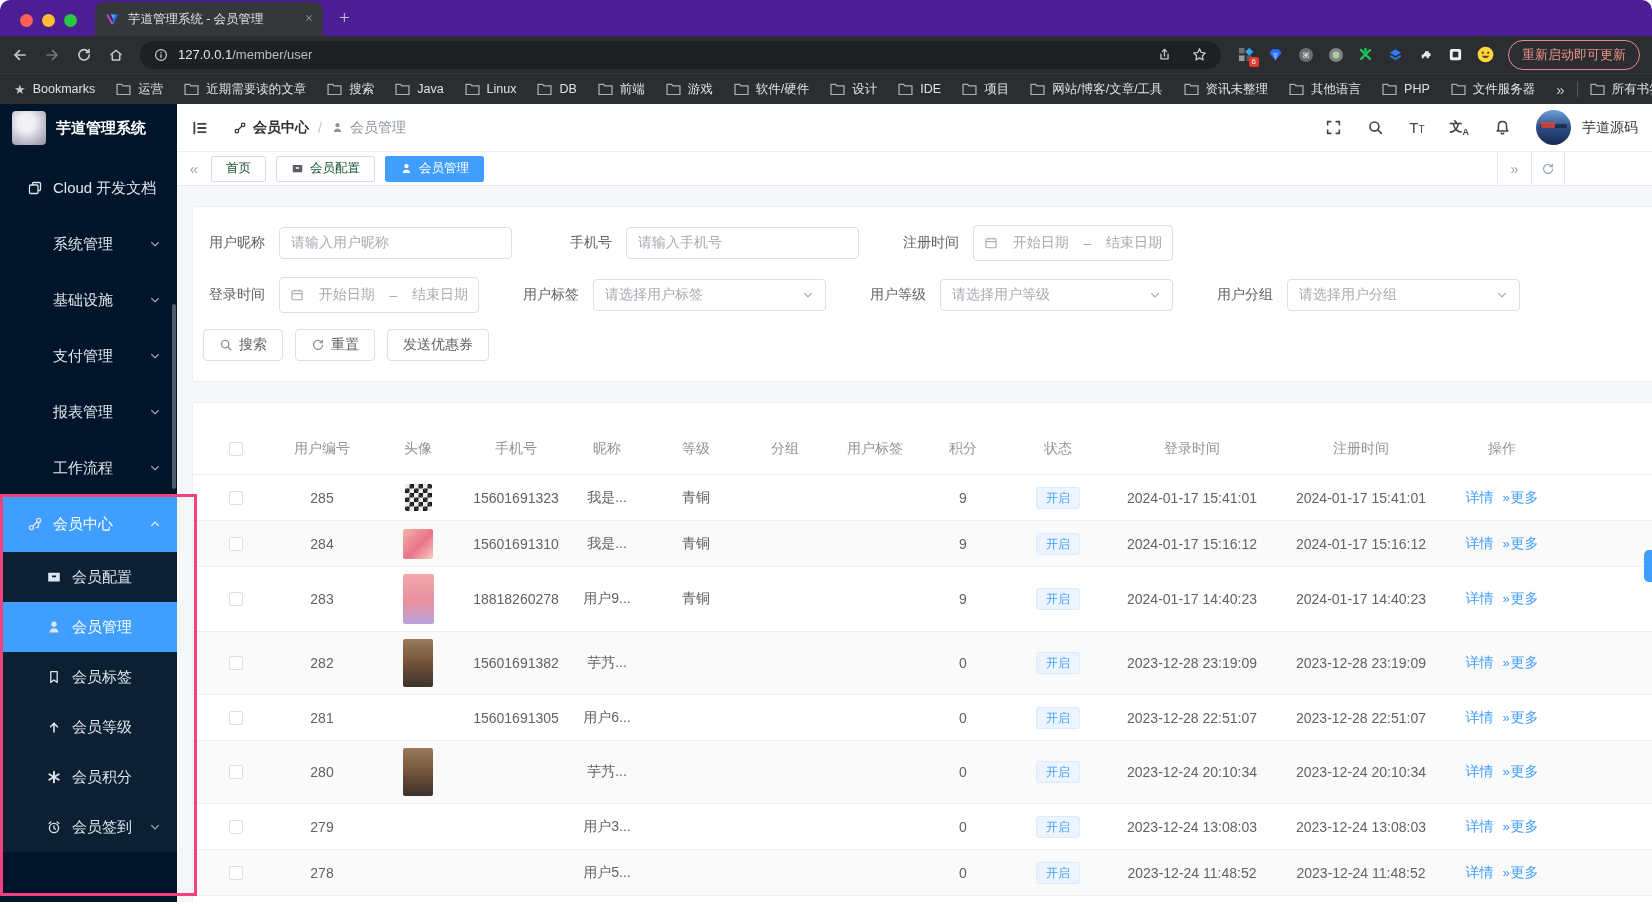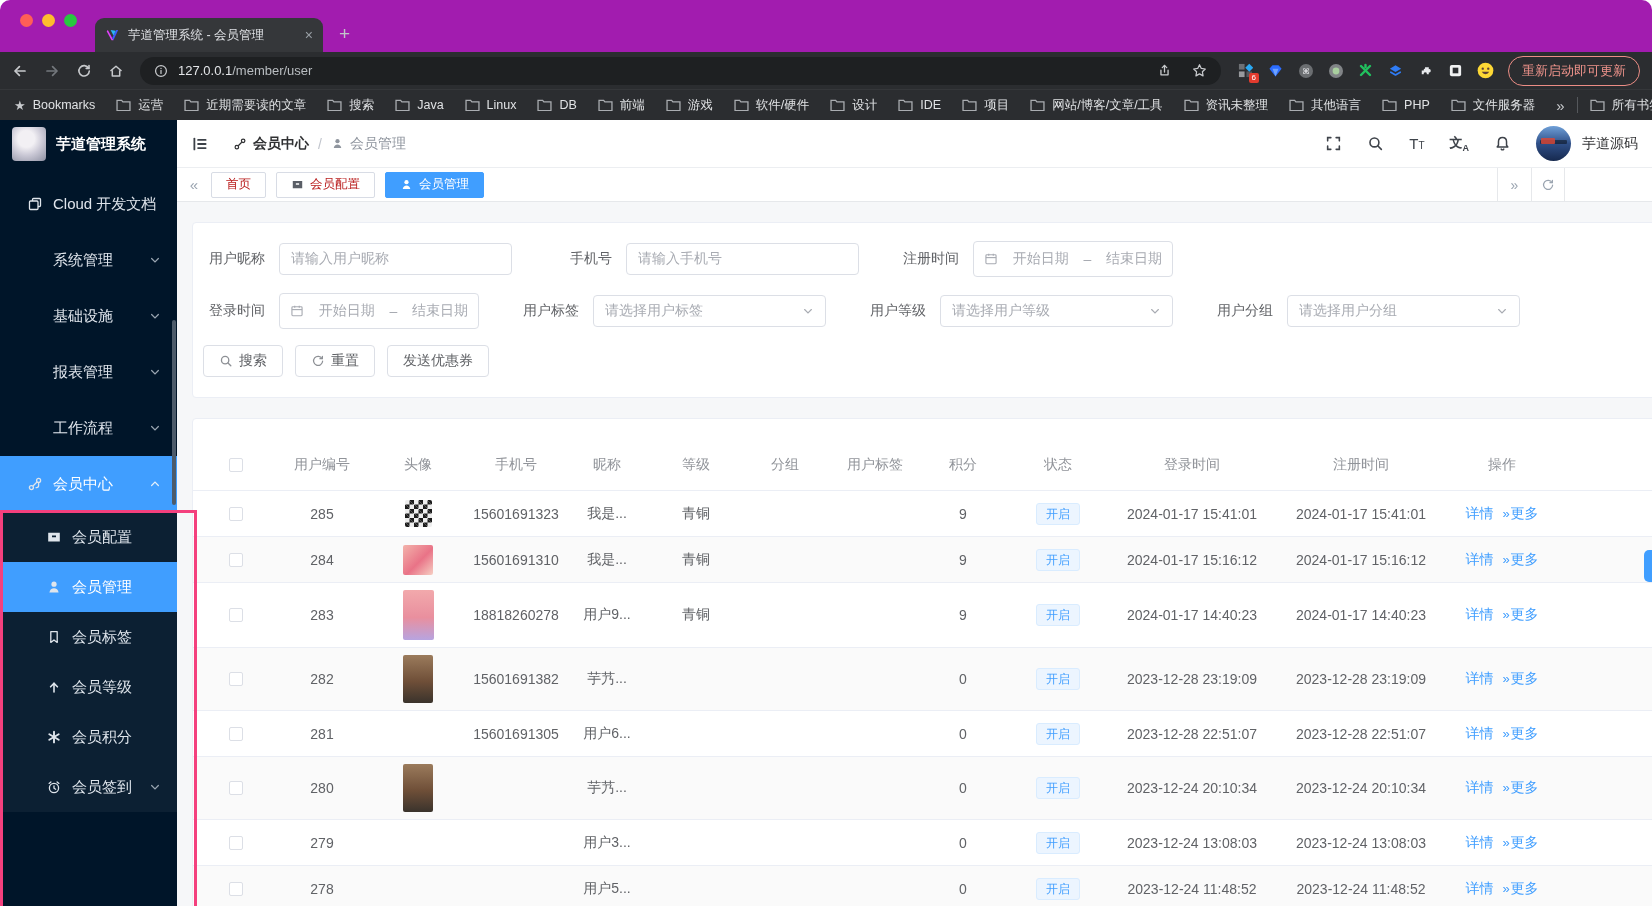--- a/index.html
+++ b/index.html
@@ -2,22 +2,22 @@
 <html><head>
 <meta charset="utf-8">
 <style>
   * { margin:0; padding:0; box-sizing:border-box; }
   html,body { width:1652px; height:906px; overflow:hidden; background:#fff;
     font-family:"Liberation Sans","DejaVu Sans",sans-serif; }
   body { position:relative; }
   svg { display:block; }
 
   
-  .tabstrip { height:52px; background:#a21caf; display:flex; align-items:flex-end;
-    border-radius:10px 10px 0 0; position:relative; }
+  .tabstrip { height:36px; background:#4c1d95; display:flex; align-items:flex-end;
+    border-radius:10px 10px 0 0; position:relative;font-family:Liberation Serif, serif; }
   .traffic { position:absolute; left:20px; top:14px; display:flex; gap:9px; }
   .tl { width:13px; height:13px; border-radius:50%; }
   .tab { margin-left:95px; width:228px; height:34px; background:#35373a; border-radius:9px 9px 0 0;
     display:flex; align-items:center; padding:0 10px; gap:8px; }
   .tab-title { color:#dfe1e5; font-size:12.5px; flex:1; white-space:nowrap; overflow:hidden; }
   .tab-close { color:#9aa0a6; font-size:14px; }
   .newtab { color:#c2c5c9; font-size:19px; margin:0 0 7px 16px; }
 
   .toolbar { height:37px; background:#2b2d30; display:flex; align-items:center; padding:0 12px; }
   .nav-ic { color:#c8cacd; margin-right:16px; }
@@ -80,21 +80,21 @@
   .hdr-avatar .sky { position:absolute; left:4px; top:14px; width:27px; height:4px;
     background:rgba(0,0,0,.45); border-radius:1px; }
   .hdr-avatar .txt { position:absolute; left:5px; top:12px; width:14px; height:6px;
     background:rgba(214,72,56,.85); border-radius:1px; }
   .hdr-name { font-size:14px; color:#303133; white-space:nowrap; margin-left:-14px; }
 
   .tagbar { height:34px; background:#fff; border-bottom:1px solid #e6e8eb; display:flex;
     align-items:center; position:relative; }
   .tag-arrow { width:34px; text-align:center; color:#9aa4b0; font-size:15px; }
   .tags { display:flex; gap:10px; }
-  .tagv { height:26px; border:1px solid #d8dce5; border-radius:2px; background:#fff; color:#b91c1c;
+  .tagv { height:26px; border:1px solid #d8dce5; border-radius:2px; background:#fff; color:#14532d;
     font-size:12.5px; padding:0 14px; display:flex; align-items:center; gap:6px; }
   .tagv .tic { color:#5a5e66; }
   .tagv.active { background:#409eff; border-color:#409eff; color:#fff; }
   .tagv.active .tic { color:#fff; }
   .tag-right { position:absolute; right:87px; top:0; height:100%; display:flex; }
   .tag-btn { width:34px; height:100%; border-left:1px solid #e6e8eb; display:flex;
     align-items:center; justify-content:center; color:#9aa4b0; font-size:14px; }
   .tag-btn:last-child { border-right:1px solid #e6e8eb; }
 
   .content { flex:1; padding:20px 0 0 15px; overflow:hidden; }
@@ -489,20 +489,29 @@
         <div class="mi">
           <span class="ico"></span>
           <span>基础设施</span>
           <span class="chev">
             <svg width="12" height="12" viewBox="0 0 16 16" fill="none" stroke="currentColor" stroke-width="1.6" stroke-linecap="round">
               <path d="M3.5 6 8 10.5 12.5 6"></path>
             </svg>
           </span>
         </div>
 
+        <div class="mi">
+          <span class="ico"></span>
+          <span>支付管理</span>
+          <span class="chev">
+            <svg width="12" height="12" viewBox="0 0 16 16" fill="none" stroke="currentColor" stroke-width="1.6" stroke-linecap="round">
+              <path d="M3.5 6 8 10.5 12.5 6"></path>
+            </svg>
+          </span>
+        </div>
 
         <div class="mi">
           <span class="ico"></span>
           <span>报表管理</span>
           <span class="chev">
             <svg width="12" height="12" viewBox="0 0 16 16" fill="none" stroke="currentColor" stroke-width="1.6" stroke-linecap="round">
               <path d="M3.5 6 8 10.5 12.5 6"></path>
             </svg>
           </span>
         </div>

